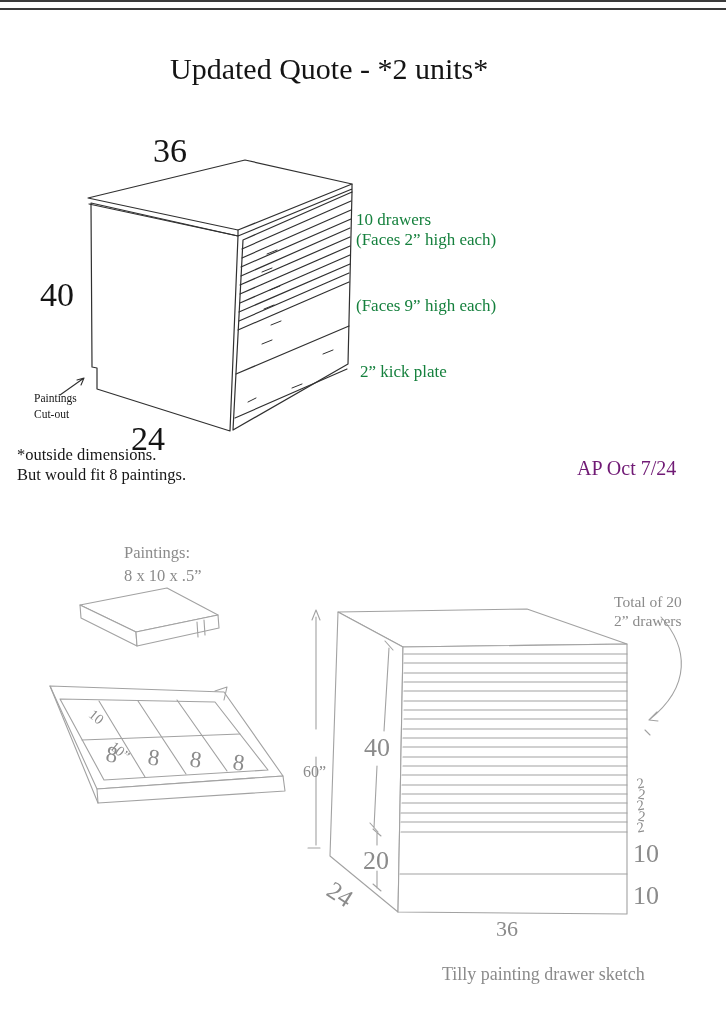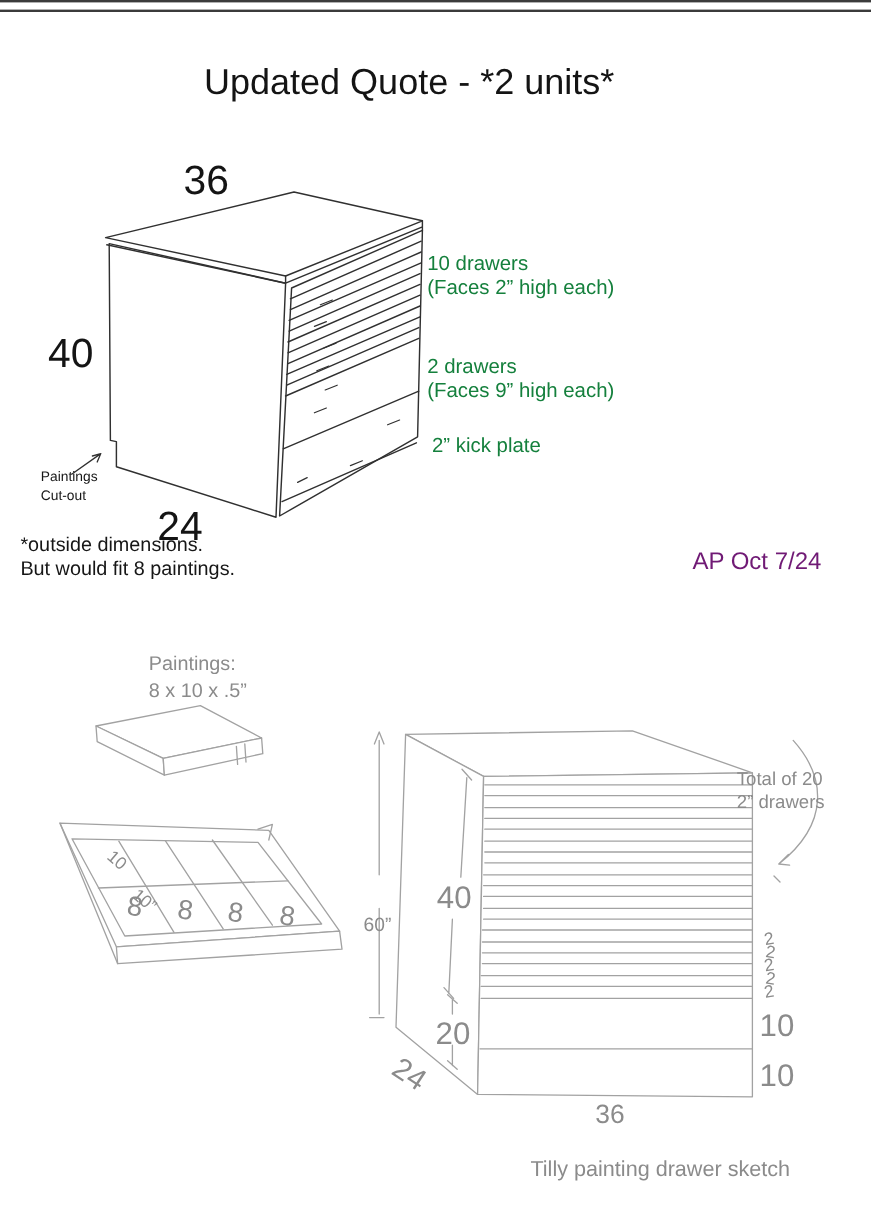--- a/index.html
+++ b/index.html
@@ -1,37 +1,37 @@
 <!DOCTYPE html>
 <html><head>
 <meta charset="utf-8">
 <style>
   html,body { margin:0; padding:0; background:#ffffff; }
   .page {
     position:relative; width:726px; height:1023px; background:#ffffff;
-    font-family:Liberation Sans, sans-serif; overflow:hidden; color:#1c1c1c;
+    font-family:Liberation Serif, serif; overflow:hidden; color:#1c1c1c;
   }
   .abs { position:absolute; white-space:nowrap; }
   svg.lineart { position:absolute; left:0; top:0; pointer-events:none; }
 
   .title { font-size:30px; color:#141414; }
   .dim-big { font-size:34px; color:#141414; }
   .ann { font-size:17px; line-height:19.5px; color:#15803d; }
   .small-note { font-size:11.5px; line-height:15.5px; color:#161616; }
   .footnote { font-size:16.5px; line-height:19.6px; color:#161616; }
   .date1 { font-size:20px; color:#701a75; }
 
   .divider {
     position:absolute; left:0; top:509; width:726px; height:6px;
     border-top:2px solid #3b3b3b; border-bottom:2px solid #3b3b3b;
   }
 
   .gray  { color:#8b8b8b; }
   .g-label { font-size:16.5px; line-height:22.5px; }
-  .g-total { font-size:15.5px; line-height:19px;margin-top:48px; }
+  .g-total { font-size:15.5px; line-height:19px; }
   .g-dim-sm { font-size:16px; }
   .g-dim { font-size:26px; }
   .g-dim-24 { font-size:25px; transform:rotate(33deg); transform-origin:left top; }
   .g-36 { font-size:22px; }
   .g-caption { font-size:18px; }
   .g-date { font-size:22px;margin-top:29px; }
 
   .tray-ten { font-size:14.5px; transform:rotate(40deg); transform-origin:left top; }
   .tray-eight { font-size:23px; transform:rotate(8deg); }
 
@@ -99,21 +99,20 @@
   <div class="abs dim-big" style="left:153px; top:132px;">36</div>
   <div class="abs dim-big" style="left:40px; top:276px;">40</div>
   <div class="abs dim-big" style="left:131px; top:420px;">24</div>
 
   <div class="abs ann" style="left:356px; top:210px;">
     <div>10 drawers</div>
     <div>(Faces 2” high each)</div>
   </div>
 
   <div class="abs ann" style="left:356px; top:296px;">
-    <div>2 drawers</div>
     <div>(Faces 9” high each)</div>
   </div>
 
   <div class="abs ann" style="left:360px; top:362px;">2” kick plate</div>
 
   <div class="abs small-note" style="left:34px; top:391px;">
     <div>Paintings</div>
     <div>Cut-out</div>
   </div>
 

